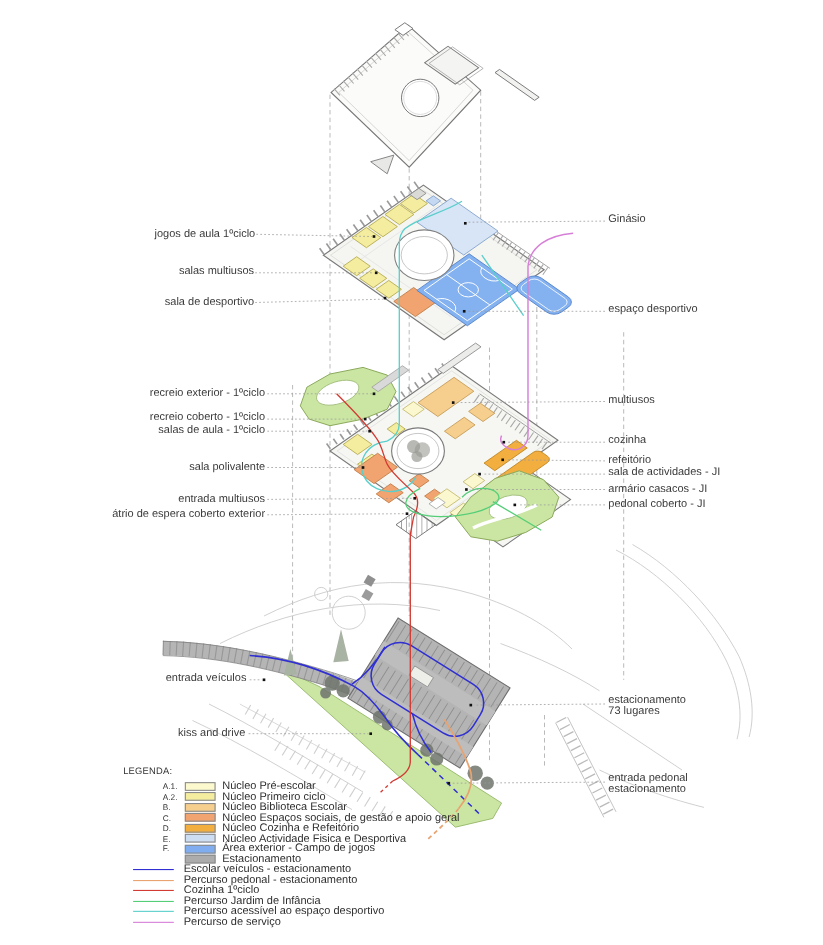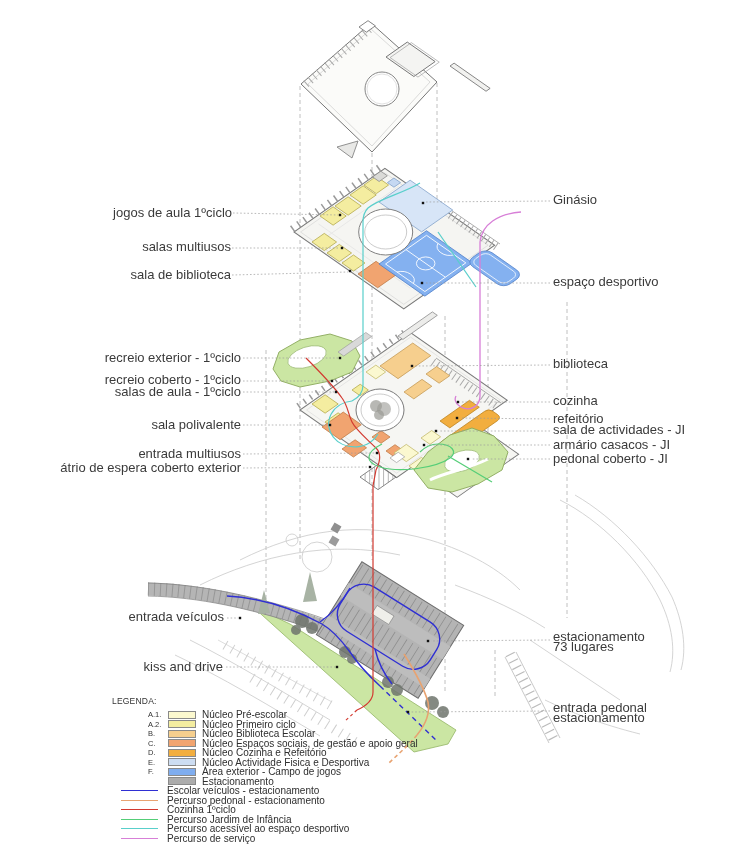--- a/index.html
+++ b/index.html
@@ -1,19 +1,19 @@
 <!DOCTYPE html>
 <html><head>
 <meta charset="utf-8">
 <style>
   html,body{margin:0;padding:0;background:#fff;}
   #stage{position:relative;width:748px;height:859px;background:#fff;overflow:hidden;
          font-family:"Liberation Sans",sans-serif;color:#333;}
   #drawing{position:absolute;left:0;top:0;}
-  .lbl{position:absolute;font-size:13px;line-height:10px;color:#3a3a3a;white-space:nowrap;}
+  .lbl{position:absolute;font-size:10px;line-height:10px;color:#3a3a3a;white-space:nowrap;}
   .lbl.r{text-align:left;}
   .lbl.l{text-align:right;}
   .lbl .ln{display:block;}
   #legend{position:absolute;left:112px;top:696px;}
   #legend .lhead{font-size:8.5px;color:#333;margin-bottom:4px;letter-spacing:.2px;}
   .lrow{display:flex;align-items:center;height:9px;margin-bottom:.5px;}
   .lkey{width:18px;text-align:left;font-size:7.5px;color:#333;margin-right:2px;margin-left:36px;}
   .lswatch{width:26px;height:6px;border:.5px solid #8a8a8a;margin-right:6px;flex:none;}
   .lline{width:37px;height:0;border-top:1.6px solid #000;margin-left:9px;margin-right:9px;flex:none;}
   .llabel{font-size:10px;color:#2e2e2e;white-space:nowrap;}
@@ -361,33 +361,33 @@
     <rect x="466.8" y="457.8" width="2.4" height="2.4"></rect>
         <rect x="238.8" y="616.8" width="2.4" height="2.4"></rect>
     <rect x="335.8" y="665.8" width="2.4" height="2.4"></rect>
         <rect x="426.8" y="639.8" width="2.4" height="2.4"></rect>
     <rect x="406.8" y="710.8" width="2.4" height="2.4"></rect>
   </g>
 </svg>
 
 <div class="lbl l" style="right:516px;top:208px">jogos de aula 1ºciclo</div>
 <div class="lbl l" style="right:517px;top:242px">salas multiusos</div>
-<div class="lbl l" style="right:517px;top:270px">sala de biblioteca</div>
+<div class="lbl l" style="right:517px;top:270px">sala de desportivo</div>
 <div class="lbl l" style="right:507px;top:353px">recreio exterior - 1ºciclo</div>
 <div class="lbl l" style="right:507px;top:375px">recreio coberto - 1ºciclo</div>
 <div class="lbl l" style="right:507px;top:387px">salas de aula - 1ºciclo</div>
 <div class="lbl l" style="right:507px;top:420px">sala polivalente</div>
 <div class="lbl l" style="right:507px;top:449px">entrada multiusos</div>
 <div class="lbl l" style="right:507px;top:463px">átrio de espera coberto exterior</div>
 <div class="lbl l" style="right:524px;top:612px">entrada veículos</div>
 <div class="lbl l" style="right:525px;top:662px">kiss and drive</div>
 
 <div class="lbl r" style="left:553px;top:195px">Ginásio</div>
 <div class="lbl r" style="left:553px;top:277px">espaço desportivo</div>
-<div class="lbl r" style="left:553px;top:359px">biblioteca</div>
+<div class="lbl r" style="left:553px;top:359px">multiusos</div>
 <div class="lbl r" style="left:553px;top:396px">cozinha</div>
 <div class="lbl r" style="left:553px;top:414px">refeitório</div>
 <div class="lbl r" style="left:553px;top:425px">sala de actividades - JI</div>
 <div class="lbl r" style="left:553px;top:440px">armário casacos - JI</div>
 <div class="lbl r" style="left:553px;top:454px">pedonal coberto - JI</div>
 <div class="lbl r" style="left:553px;top:632px">
   <span class="ln">estacionamento</span>
   <span class="ln">73 lugares</span>
 </div>
 <div class="lbl r" style="left:553px;top:703px">

